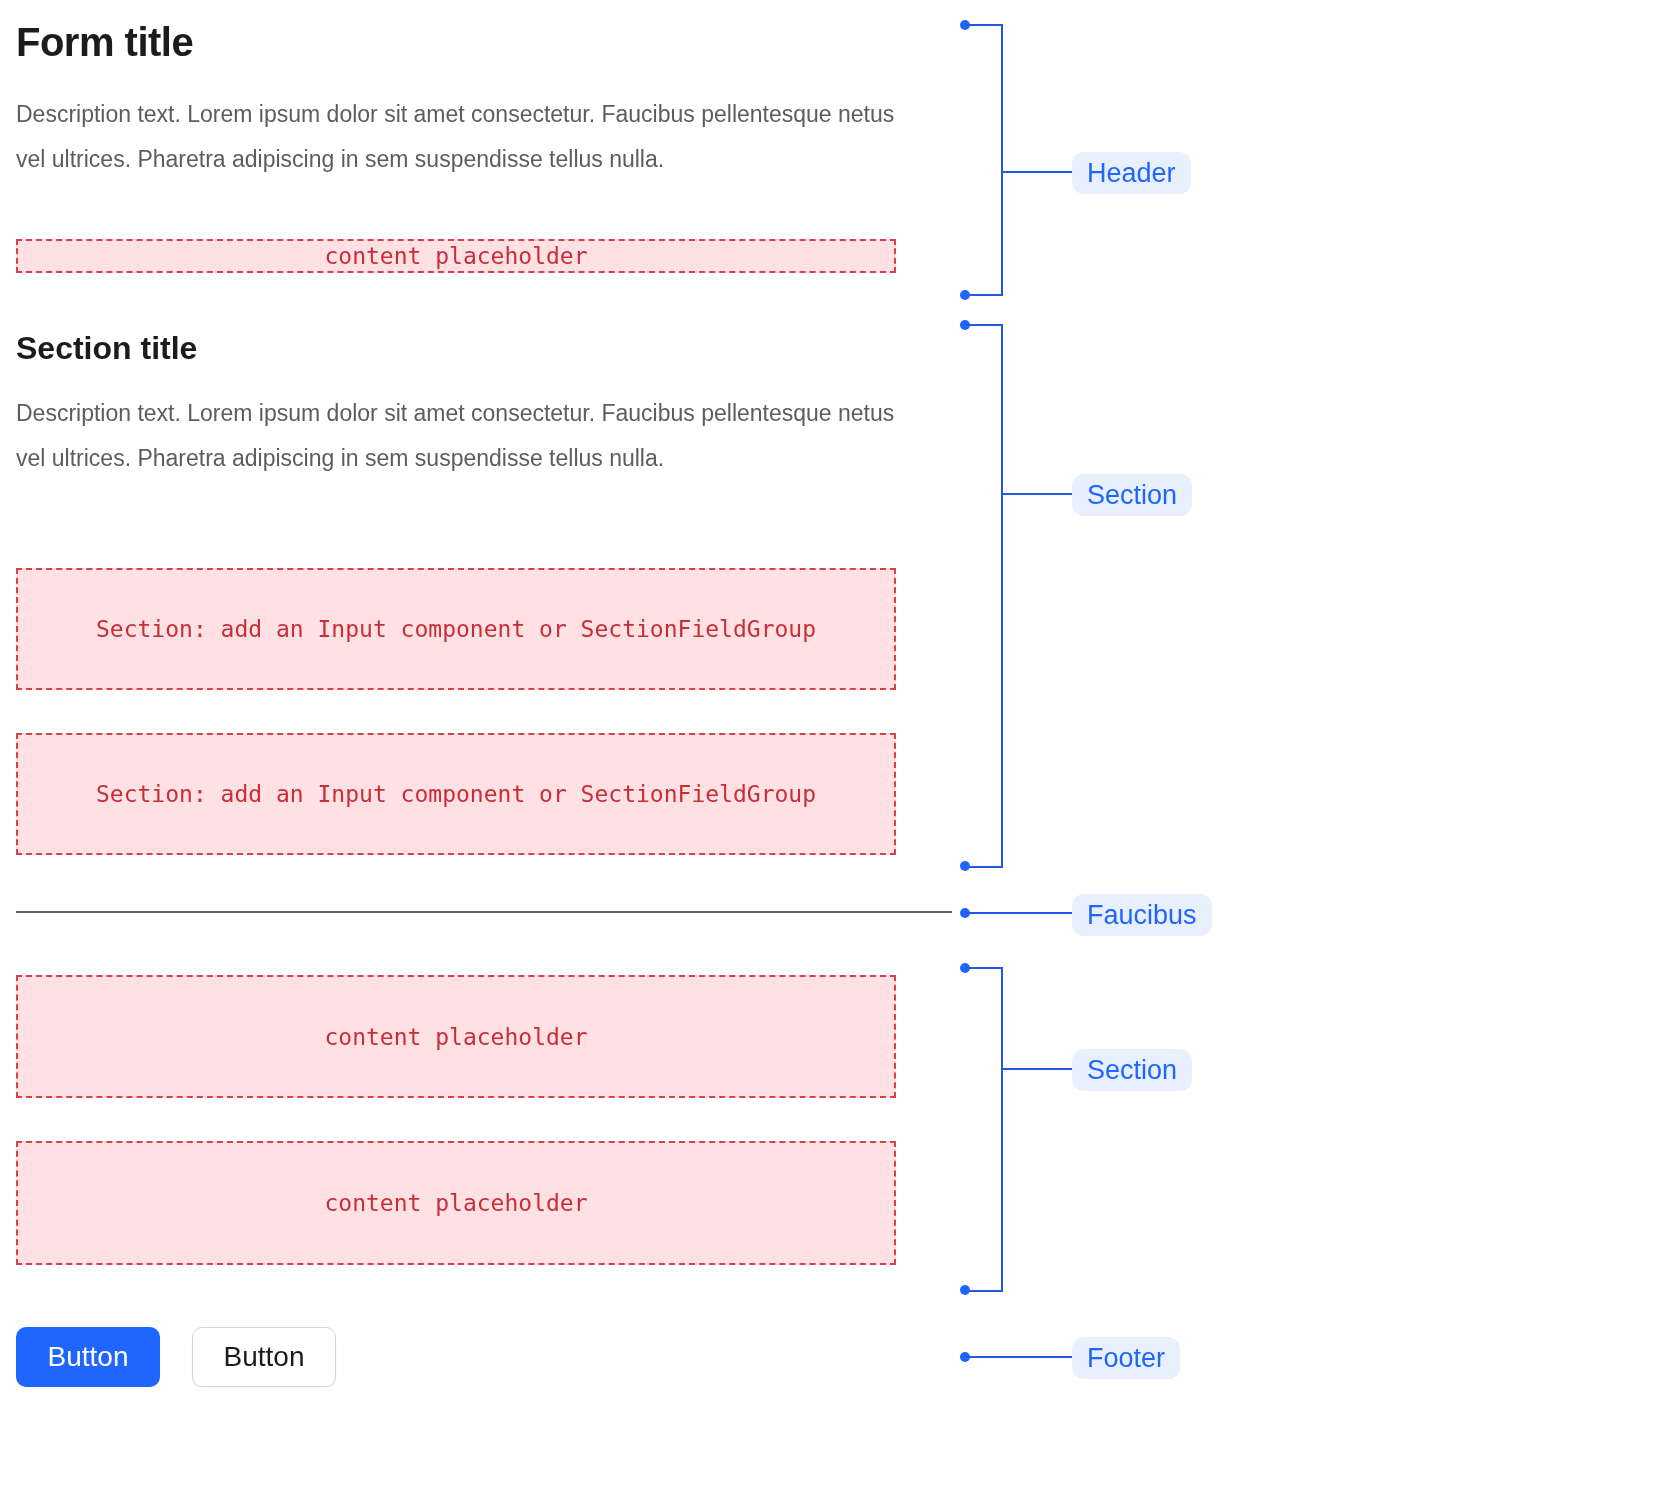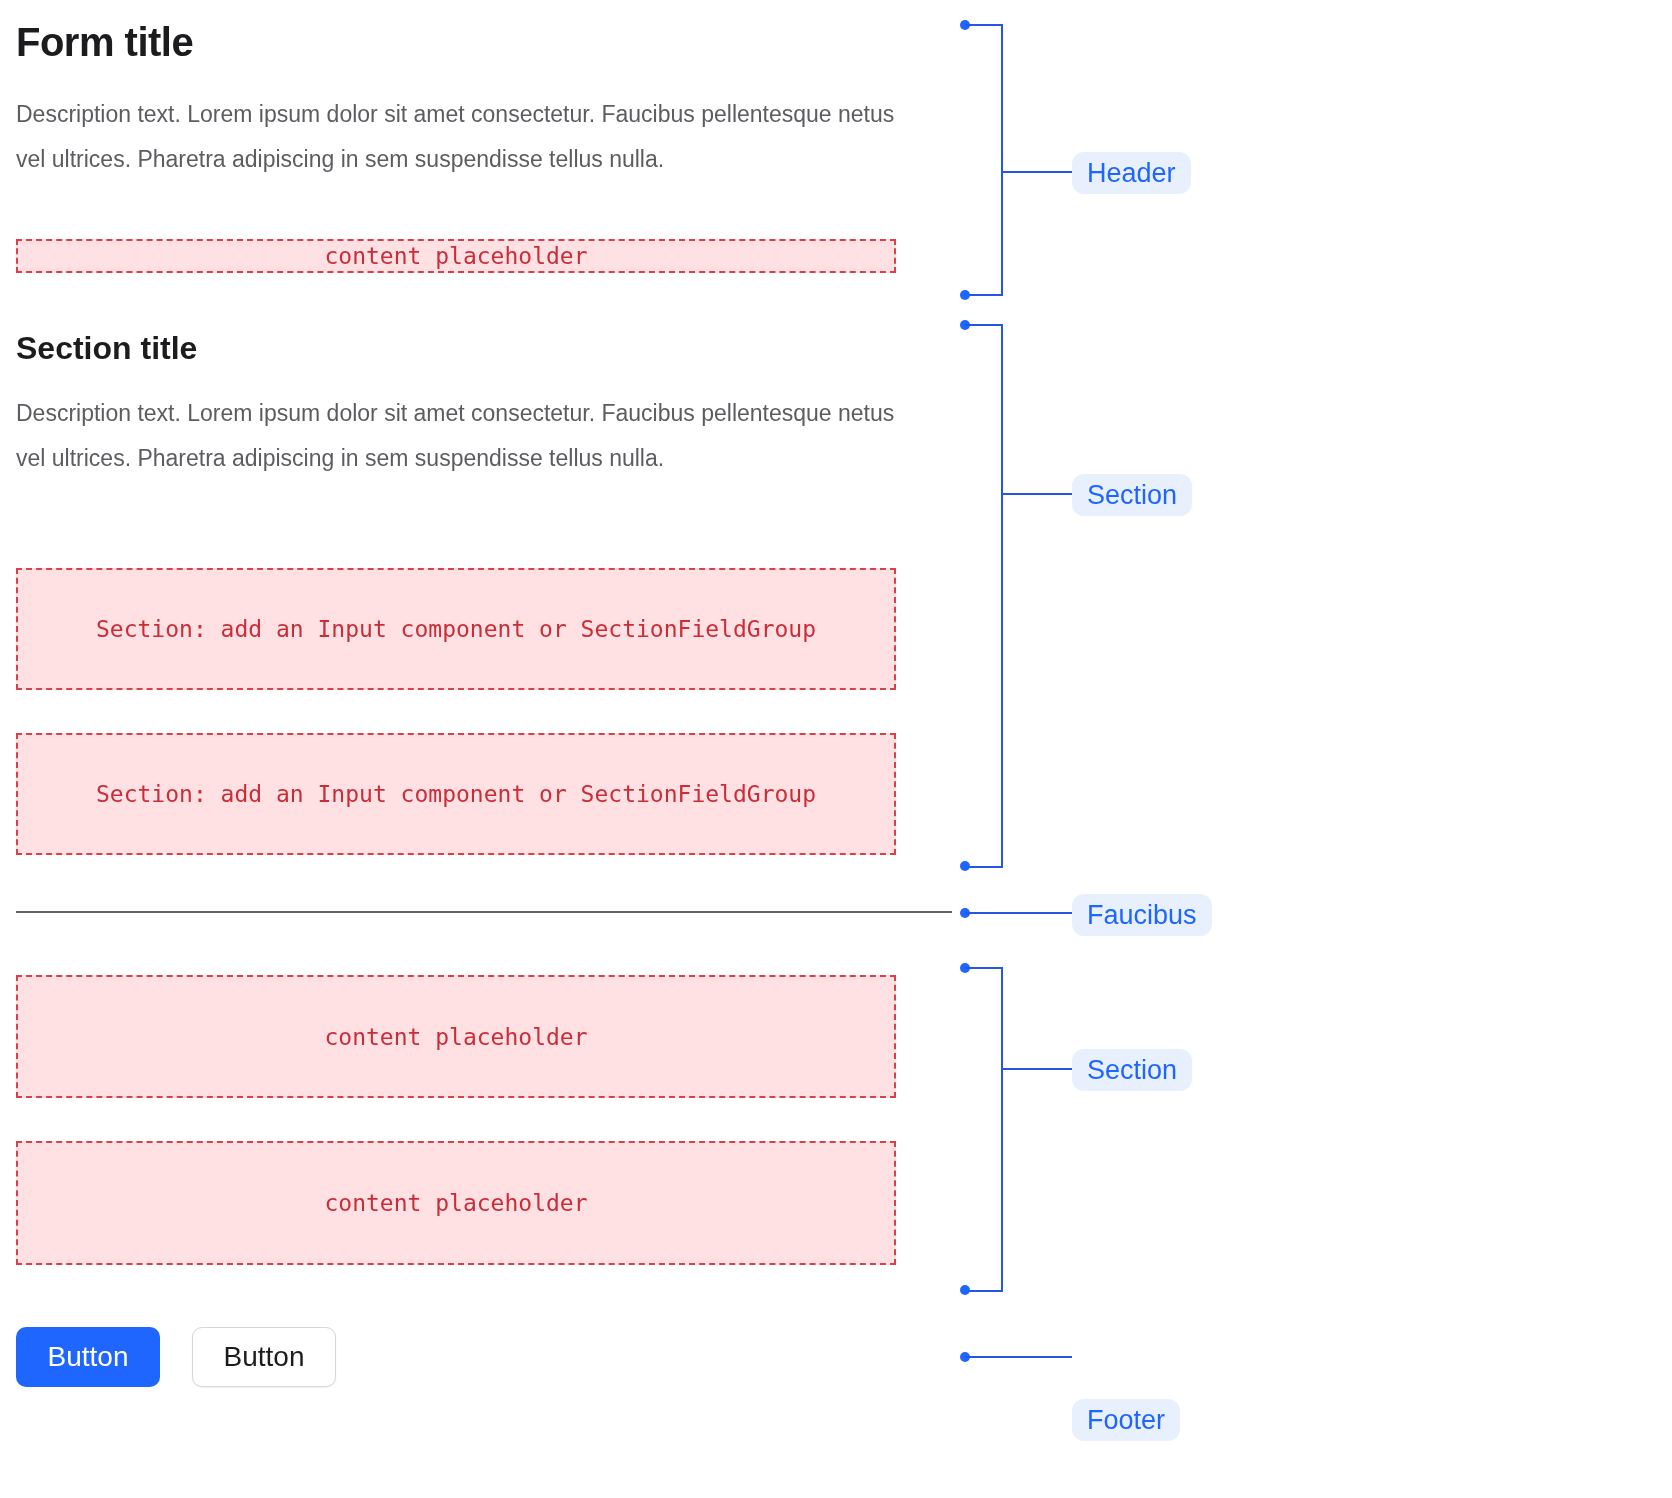--- a/index.html
+++ b/index.html
@@ -126,15 +126,15 @@
   <div class="dot" style="left:960px; top:963px;"></div>
   <div class="hline" style="left:965px; top:967px; width:38px;"></div>
   <div class="vline" style="left:1001px; top:967px; height:325px;"></div>
   <div class="hline" style="left:965px; top:1290px; width:38px;"></div>
   <div class="dot" style="left:960px; top:1285px;"></div>
   <div class="hline" style="left:1003px; top:1068px; width:69px;"></div>
   <div class="tag" style="top:1049px;">Section</div>
 
   <div class="dot" style="left:960px; top:1352px;"></div>
   <div class="hline" style="left:965px; top:1356px; width:107px;"></div>
-  <div class="tag" style="top:1399px;">Footer</div>
+  <div class="tag" style="top:1337px;">Footer</div>
 
 </div>
 
 </body></html>

